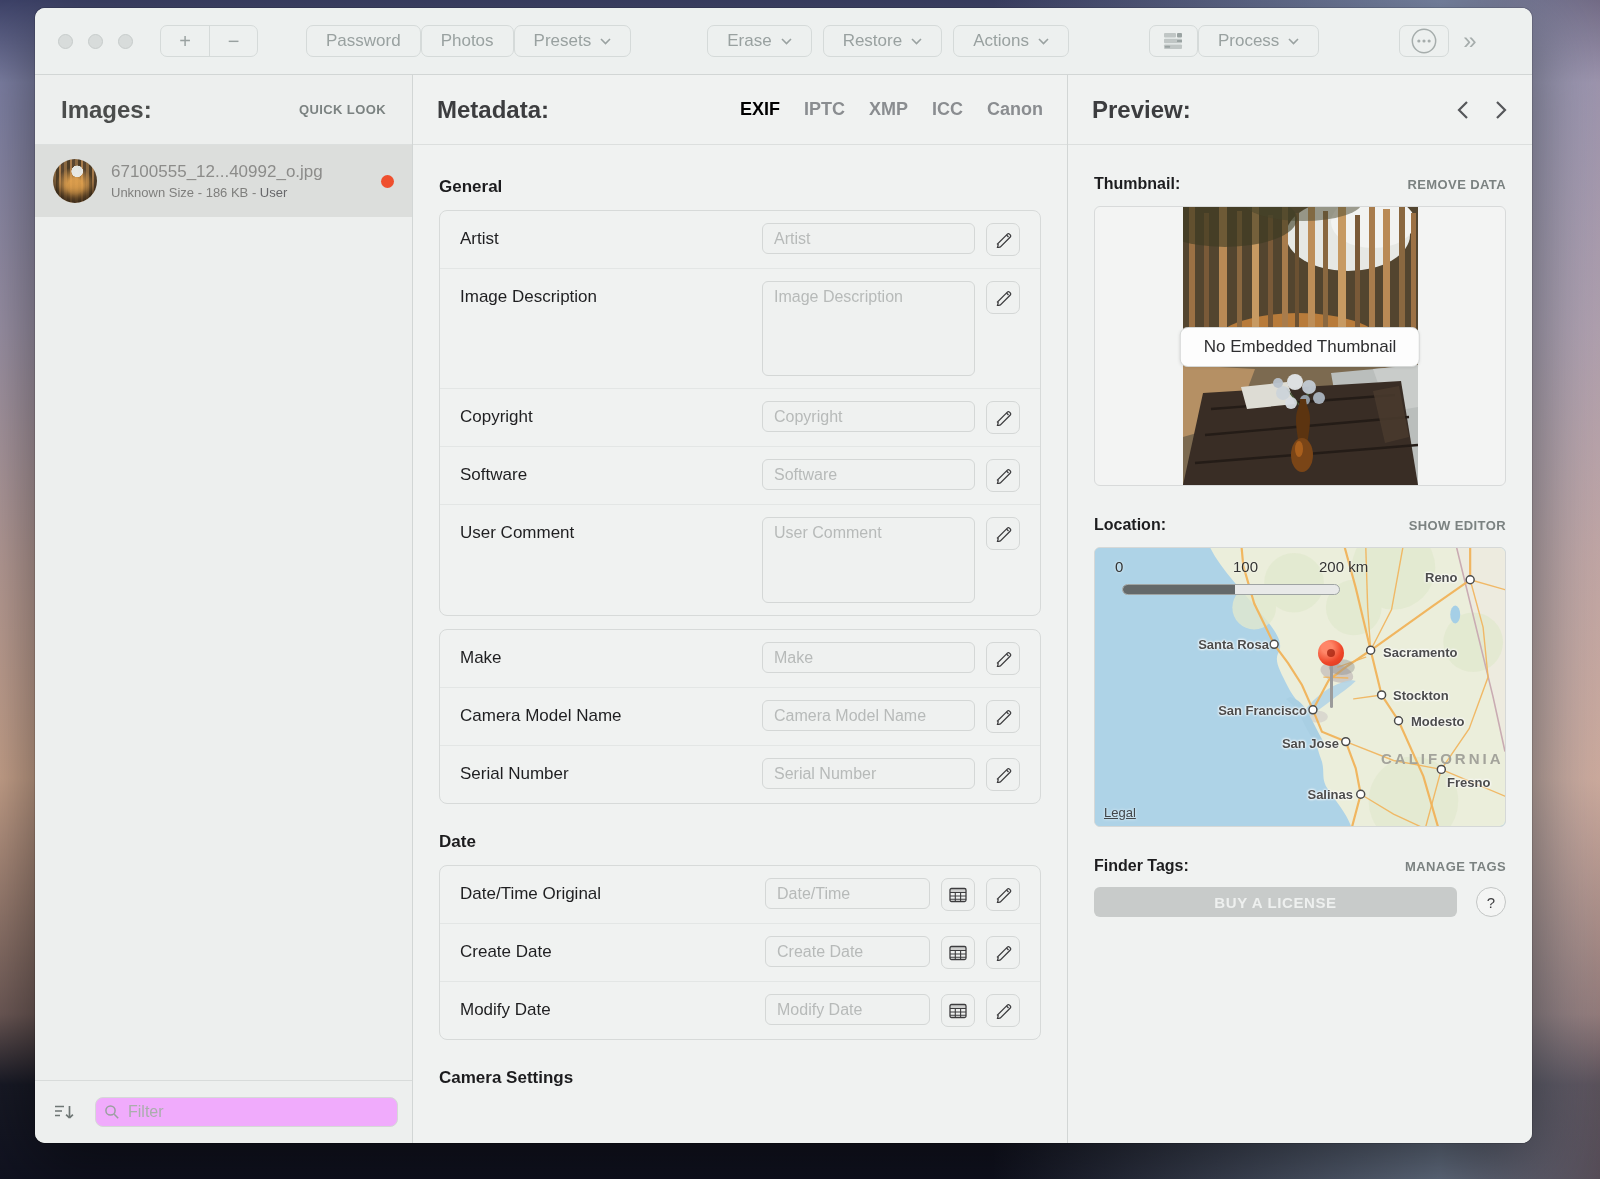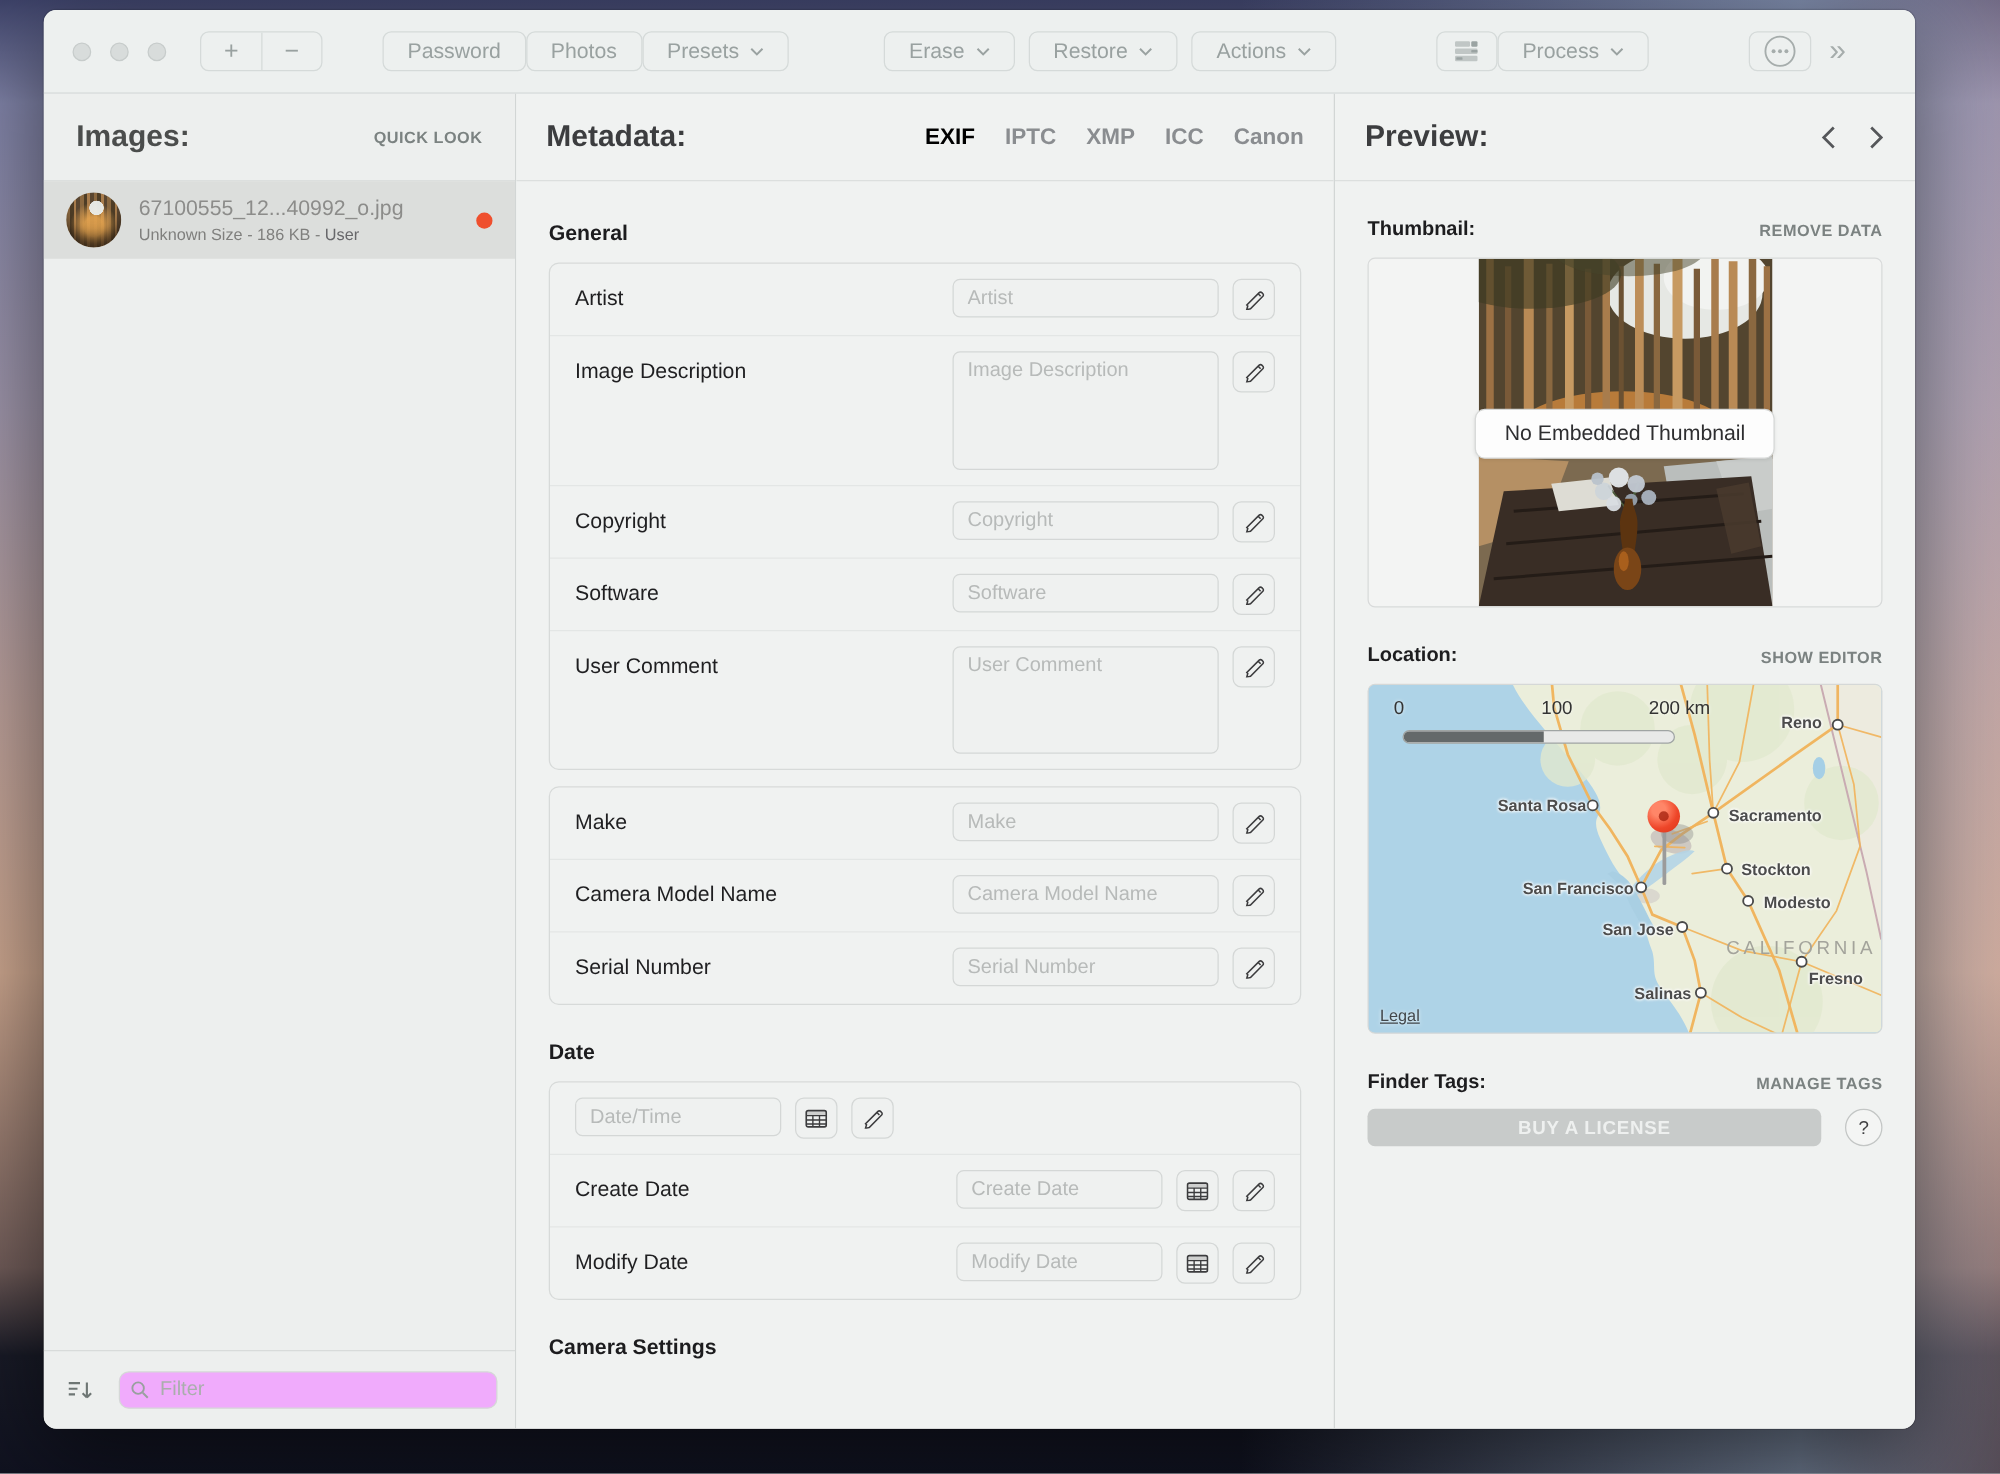--- a/index.html
+++ b/index.html
@@ -44,21 +44,21 @@
   .main { flex:1; display:flex; min-height:0; }
   .sidebar { width:378px; flex:0 0 378px; border-right:1px solid #d2d6d5; background:#edefee; display:flex; flex-direction:column; }
   .panel-mid { width:655px; flex:0 0 655px; border-right:1px solid #d2d6d5; background:#f0f2f1; display:flex; flex-direction:column; overflow:hidden; }
   .panel-right { flex:1; background:#f0f2f1; display:flex; flex-direction:column; overflow:hidden; }
 
   .panel-head { height:70px; flex:0 0 70px; display:flex; align-items:center; border-bottom:1px solid #dcdfde; padding:0 24px; }
   .panel-title { font-size:24px; font-weight:700; color:#3c3d3f; }
   .head-action { margin-left:auto; background:none; border:none; font-family:inherit; font-size:13px; font-weight:700; letter-spacing:.4px; color:#7b8281; cursor:default; }
 
   
-  .img-row { height:62px; background:#dcdedc; display:flex; align-items:center; padding:0 18px; cursor:default; }
+  .img-row { height:72px; background:#dcdedc; display:flex; align-items:center; padding:0 18px; cursor:default; }
   .avatar {
     width:44px; height:44px; border-radius:50%; flex:0 0 44px;
     background:
       radial-gradient(circle at 55% 28%, rgba(235,238,235,.95) 0 14%, rgba(235,238,235,0) 15%),
       radial-gradient(circle at 50% 62%, rgba(226,162,78,.9) 0 22%, rgba(226,162,78,0) 55%),
       repeating-linear-gradient(90deg, #8a6840 0 3px, #4e3d26 3px 6px, #a87c4c 6px 8px, #5a4630 8px 11px),
       #55452c;
     box-shadow:inset 0 -14px 10px -6px rgba(40,28,18,.75);
   }
   .img-texts { margin-left:14px; min-width:0; flex:1; }
@@ -116,21 +116,21 @@
     background:#fdfdfd; border:1px solid #d6d8d7; border-radius:8px; padding:9px 23px;
     font-size:17px; color:#2e2e30; white-space:nowrap; box-shadow:0 1px 3px rgba(0,0,0,.08);
   }
   .map-box {
     position:relative; margin-top:13px; height:280px; border-radius:6px; overflow:hidden;
     border:1px solid #d5d8d7; background:#aed3e7;
   }
   .map-label { position:absolute; font-size:13px; font-weight:700; color:#4c4c4c;
     text-shadow:0 0 3px #fff, 0 0 3px #fff, 0 0 2px #fff; white-space:nowrap; }
   .t-right { text-align:right; }
-  .region { font-size:15px; font-weight:400; color:#a3a39b; letter-spacing:3px; text-shadow:none; }
+  .region { font-size:15px; font-weight:700; color:#a3a39b; letter-spacing:3px; text-shadow:none; }
   .scale-num { position:absolute; font-size:15px; font-weight:400; color:#333; text-shadow:0 0 3px rgba(255,255,255,.8); }
   .scale-bar { position:absolute; left:27px; top:36px; width:218px; height:11px; border-radius:6px;
     background:#e8e9e8; border:1px solid #9fa4a3; overflow:hidden; }
   .scale-fill { width:112px; height:100%; background:#64696a; }
   .pin-head { position:absolute; left:223px; top:92px; width:26px; height:26px; border-radius:50%;
     background:radial-gradient(circle at 35% 30%, #ff8668 0 22%, #ee4629 60%, #d93418 100%); }
   .pin-head::after { content:""; position:absolute; left:9px; top:9px; width:8px; height:8px; border-radius:50%; background:#a82410; opacity:.8; }
   .pin-stem { position:absolute; left:235px; top:115px; width:3px; height:45px; background:#9b9b9b; border-radius:2px; }
   .legal { position:absolute; left:9px; bottom:6px; font-size:13px; color:#41464a; text-decoration:underline; text-shadow:0 0 3px rgba(255,255,255,.9); cursor:default; }
   .tags-box { margin-top:13px; height:160px; border:1px solid #d7dad9; border-radius:8px; padding:11px 14px; }
@@ -356,20 +356,21 @@
                     <path d="M3.4 14.6l-.9 3.2 3.2-.9L16.2 6.4c.6-.6.6-1.6 0-2.2l-.9-.9c-.6-.6-1.6-.6-2.2 0L2.6 13.8z" fill="none" stroke="#3c3c3e" stroke-width="1.3"></path>
                     <path d="M12.2 4.2l2.1 2.1" stroke="#3c3c3e" stroke-width="1.3"></path>
                   </svg>
                 </button>
           </div>
         </div>
 
         <div class="section-h">Date</div>
         <div class="group">
           <div class="f-row">
+            <span class="f-label">Date/Time Original</span>
             <input class="f-input date" placeholder="Date/Time" style="">
             <button class="sq-btn">
                   <svg width="18" height="16" viewBox="0 0 18 16">
                     <rect x="1" y="1.5" width="16" height="13" rx="1.5" fill="none" stroke="#3c3c3e" stroke-width="1.3"></rect>
                     <path d="M1 5.5h16M1 9h16M1 12.2h16M6.3 5.5v9M11.6 5.5v9" stroke="#3c3c3e" stroke-width="1.1"></path>
                     <rect x="1.6" y="2.1" width="14.8" height="3" fill="#3c3c3e" opacity=".18"></rect>
                   </svg>
                 </button>
             <button class="sq-btn">
                   <svg width="17" height="17" viewBox="0 0 18 18">

